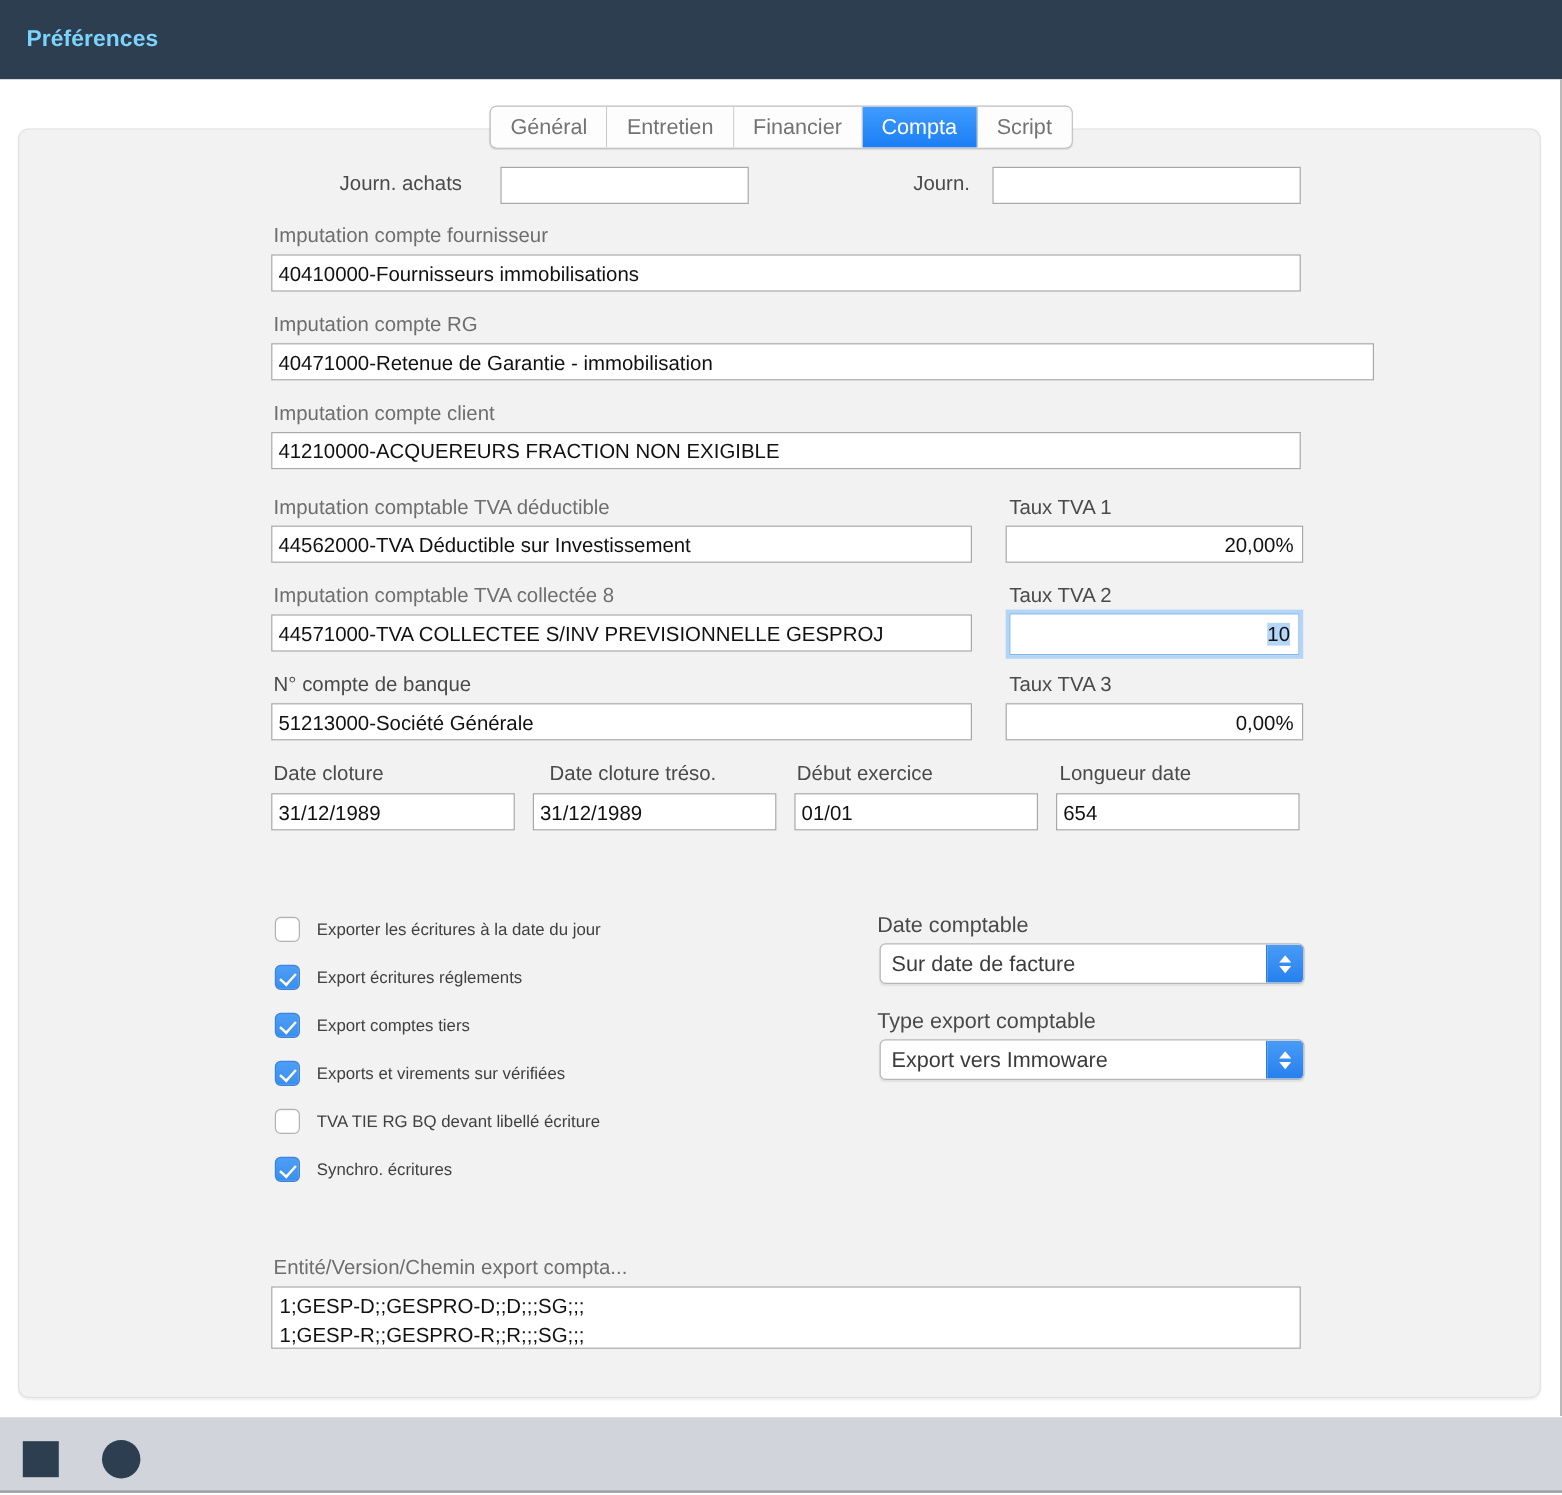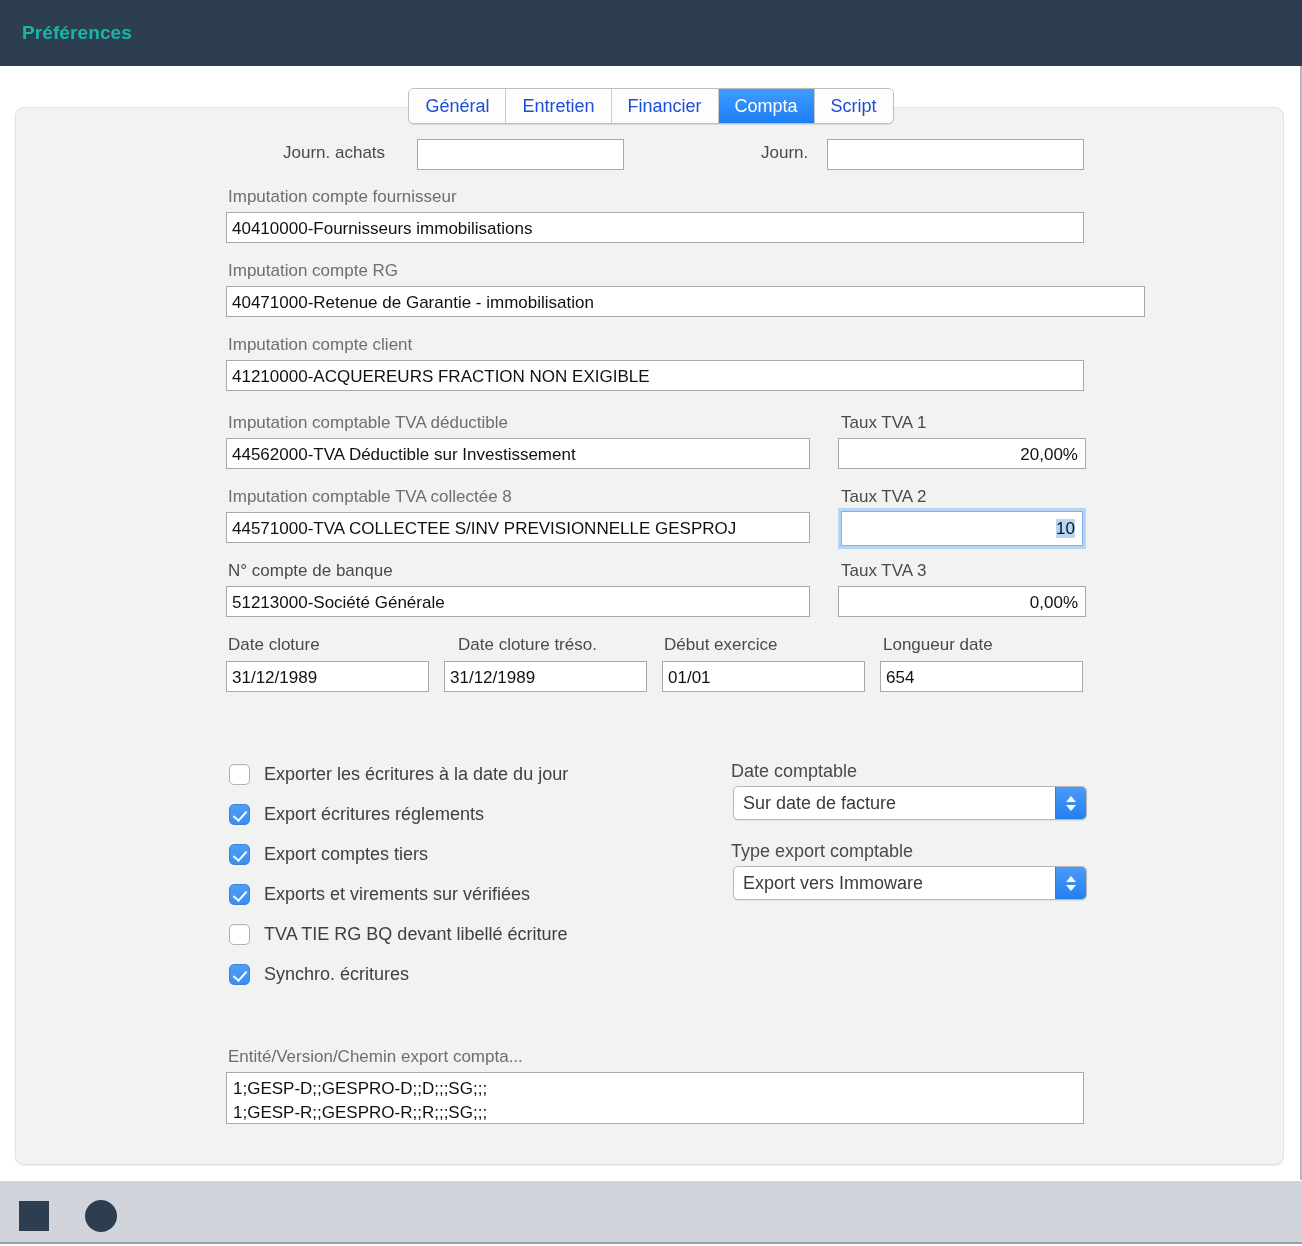--- a/index.html
+++ b/index.html
@@ -21,21 +21,21 @@
     left: 0; top: 0;
     width: 1302px;
     height: 66px;
     background: #2d3e50;
     box-sizing: border-box;
   }
   #titlebar .title {
     position: absolute;
     left: 22px;
     top: 22px;
-    color: #14b8a6;
+    color: #7dd3fc;
     font-size: 19px;
     font-weight: bold;
     letter-spacing: 0.1px;
   }
 
   
   #tabstrip {
     position: absolute;
     left: 0;
     top: 88px;
@@ -53,21 +53,21 @@
     overflow: hidden;
     background: #ffffff;
     box-shadow: 0 1px 1px rgba(0,0,0,0.10);
     height: 34px;
   }
   .tab {
     padding: 0 16px;
     height: 34px;
     line-height: 34px;
     font-size: 18px;
-    color: #1d4ed8;
+    color: #737373;
     background: #fdfdfd;
     border-right: 1px solid #c9c9c9;
     cursor: default;
     white-space: nowrap;
   }
   .tab:last-child { border-right: none; }
   .tab.active {
     background: linear-gradient(#3f9bff, #1b7ef4);
     color: #ffffff;
   }
@@ -160,21 +160,21 @@
     content: "";
     position: absolute;
     left: 6px; top: 3px;
     width: 6px; height: 11px;
     border: solid #ffffff;
     border-width: 0 2.4px 2.4px 0;
     transform: rotate(42deg);
   }
   .cblabel {
     margin-left: 14px;
-    font-size: 18px;
+    font-size: 14px;
     color: #404040;
     white-space: nowrap;
   }
 
   
   .popupbtn {
     position: absolute;
     box-sizing: border-box;
     height: 34px;
     background: #ffffff;

